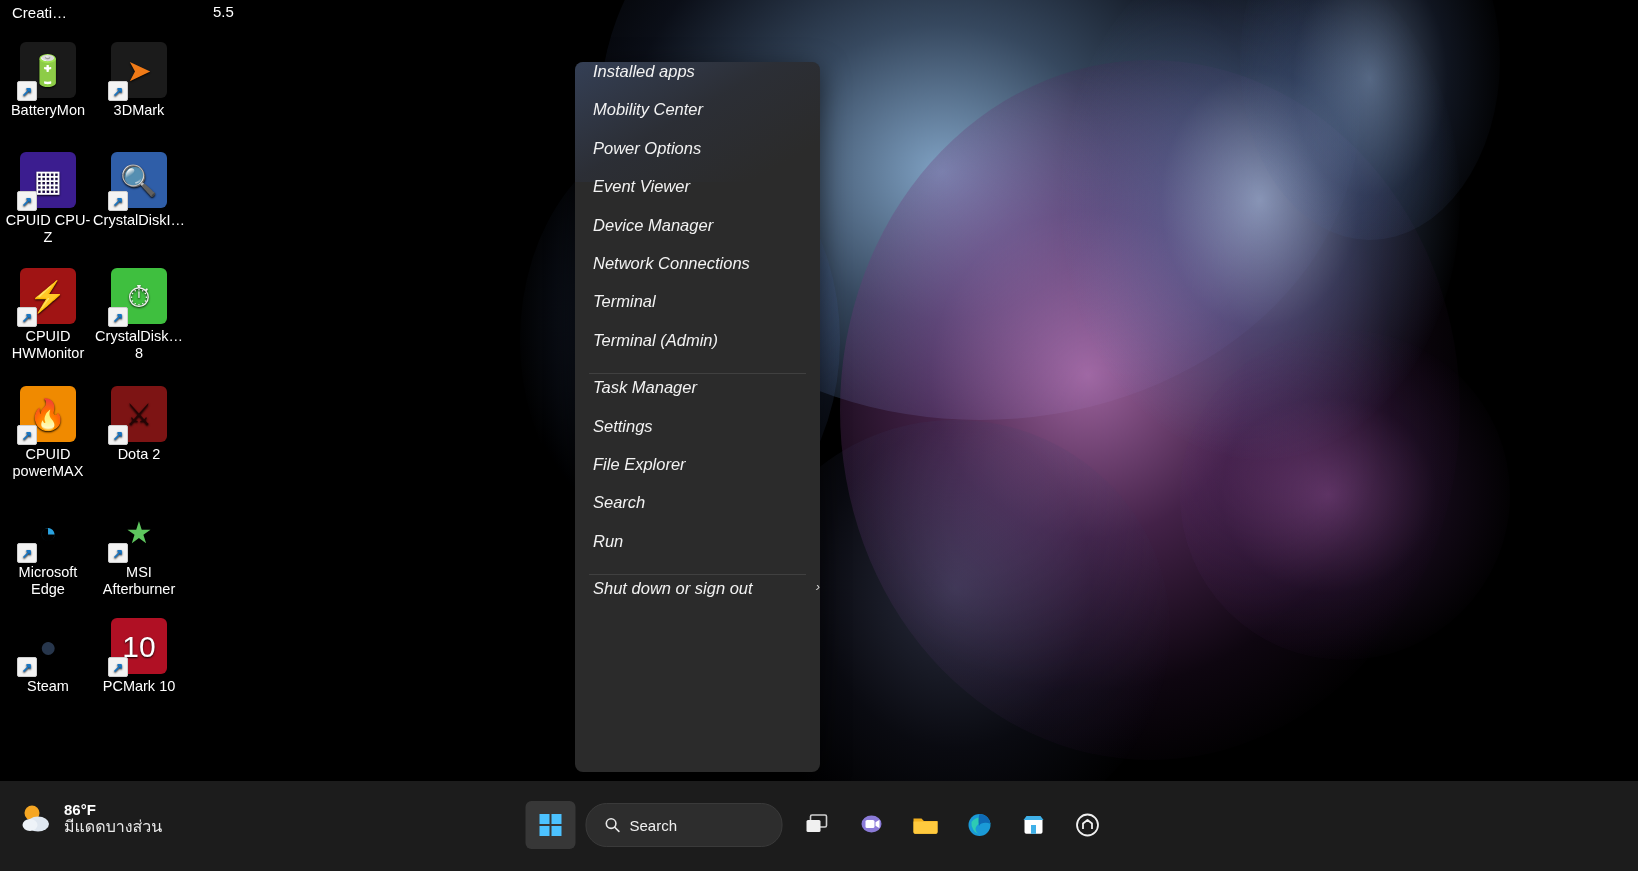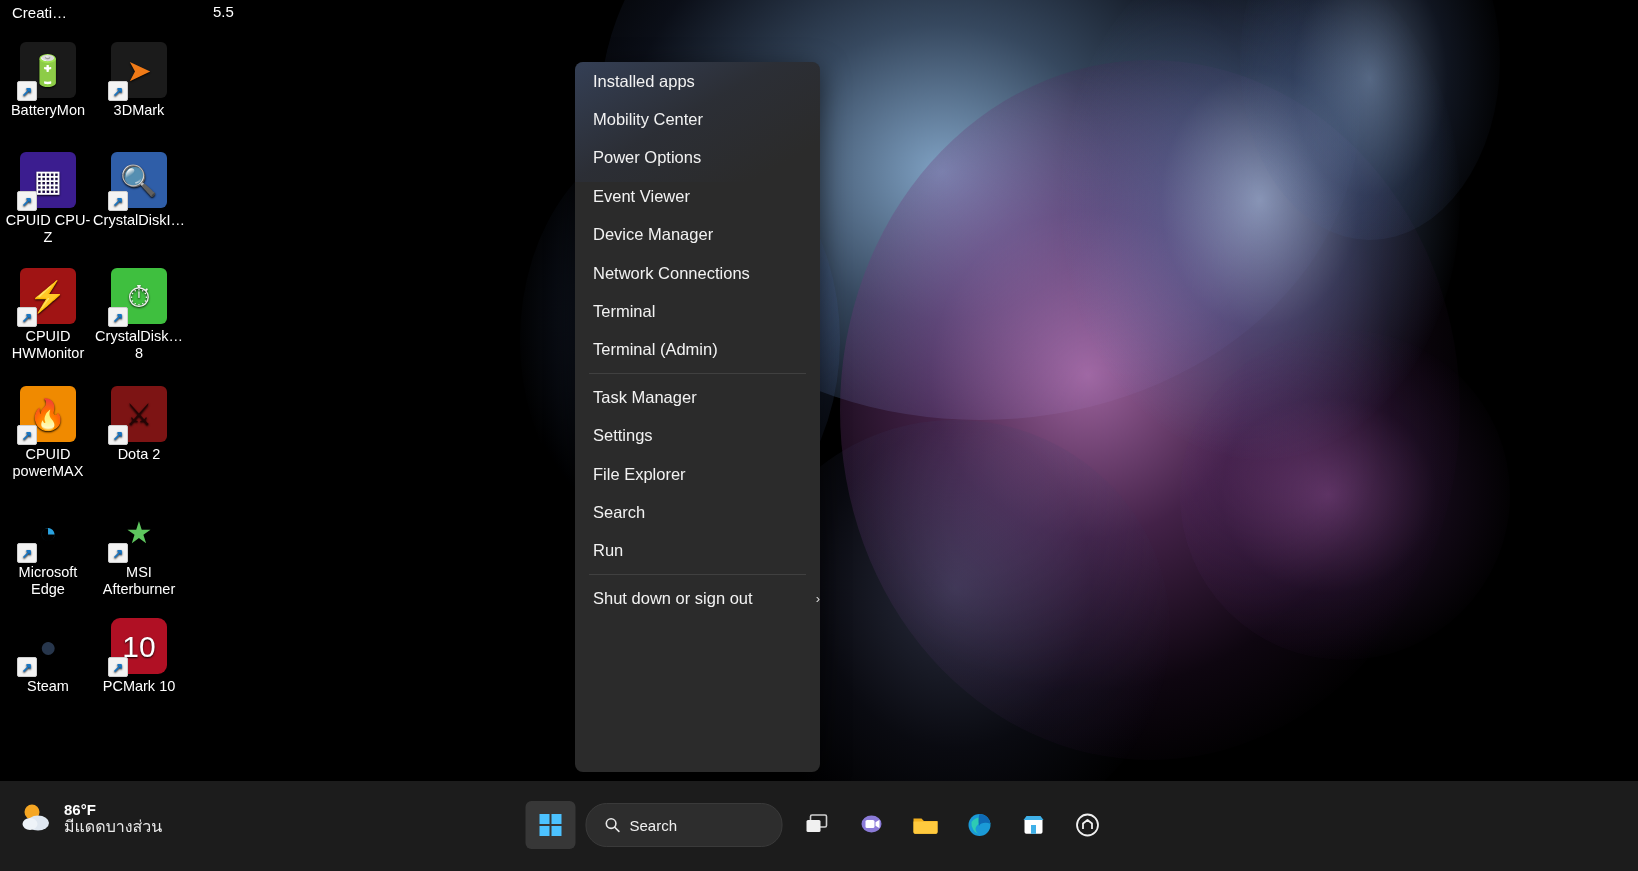--- a/index.html
+++ b/index.html
@@ -48,39 +48,39 @@
     padding-top:0;
   }
   #winx-menu::before{
     
     content:"";position:absolute;left:0;top:0;right:0;height:120px;
     background:linear-gradient(150deg, rgba(60,80,120,.55) 0%, rgba(45,55,80,.28) 45%, rgba(43,43,43,0) 85%);
     pointer-events:none;
   }
   .menu-item{
     position:relative;z-index:2;
-    height:38.4px;display:flex;align-items:center;
+    height:38.4px;display:flex;align-items:flex-start;
     padding:0 0 0 18px;color:#f2f2f2;font-size:16.5px;
-    white-space:nowrap;cursor:default;
+    white-space:nowrap;cursor:default;font-style:italic;
   }
   .menu-item .label{flex:1;}
   .menu-chevron{font-size:13px;color:#d8d8d8;margin-left:8px;}
   .menu-sep{
     position:relative;z-index:2;
     height:1px;background:rgba(255,255,255,.10);
     margin:4px 14px 4px 14px;
   }
 
   
   #taskbar{
     position:absolute;left:0;bottom:0;width:1638px;height:90px;
     background:#1c1c1c;z-index:60;
   }
   #weather-widget{
-    position:absolute;left:18px;top:20px;display:flex;gap:10px;
+    position:absolute;left:18px;top:20px;display:flex;align-items:center;gap:10px;
     color:#fff;cursor:default;
   }
   .weather-art{width:36px;height:32px;position:relative;}
   .weather-temp{font-size:15px;font-weight:700;line-height:17px;}
   .weather-desc{font-size:16px;line-height:17px;color:#e8e8e8;}
 
   #taskbar-center{
     position:absolute;left:50%;transform:translateX(-50%);
     top:16px;display:flex;align-items:center;gap:4px;height:56px;
   }
@@ -161,21 +161,21 @@
     </div>
     <div class="icon-cell" style="left: 93px; top: 504px;">
       <div class="icon-art" style="background: transparent; color: rgb(94, 198, 94);">★<span class="shortcut-badge">↗</span></div>
       <span class="icon-label">MSI Afterburner</span>
     </div>
     <div class="icon-cell" style="left: 2px; top: 618px;">
       <div class="icon-art" style="background: transparent; color: rgb(39, 54, 76);">●<span class="shortcut-badge">↗</span></div>
       <span class="icon-label">Steam</span>
     </div>
     <div class="icon-cell" style="left: 93px; top: 618px;">
-      <div class="icon-art" style="background: rgb(176, 16, 36); color: rgb(255, 255, 255); border-radius: 9px;">10<span class="shortcut-badge">↗</span></div>
+      <div class="icon-art" style="background: rgb(176, 16, 36); color: rgb(255, 255, 255);">10<span class="shortcut-badge">↗</span></div>
       <span class="icon-label">PCMark 10</span>
     </div>
   </div>
 
 <div id="winx-menu">
     <div class="menu-item">
       <span class="label">Installed apps</span>
     </div>
     <div class="menu-item">
       <span class="label">Mobility Center</span>

